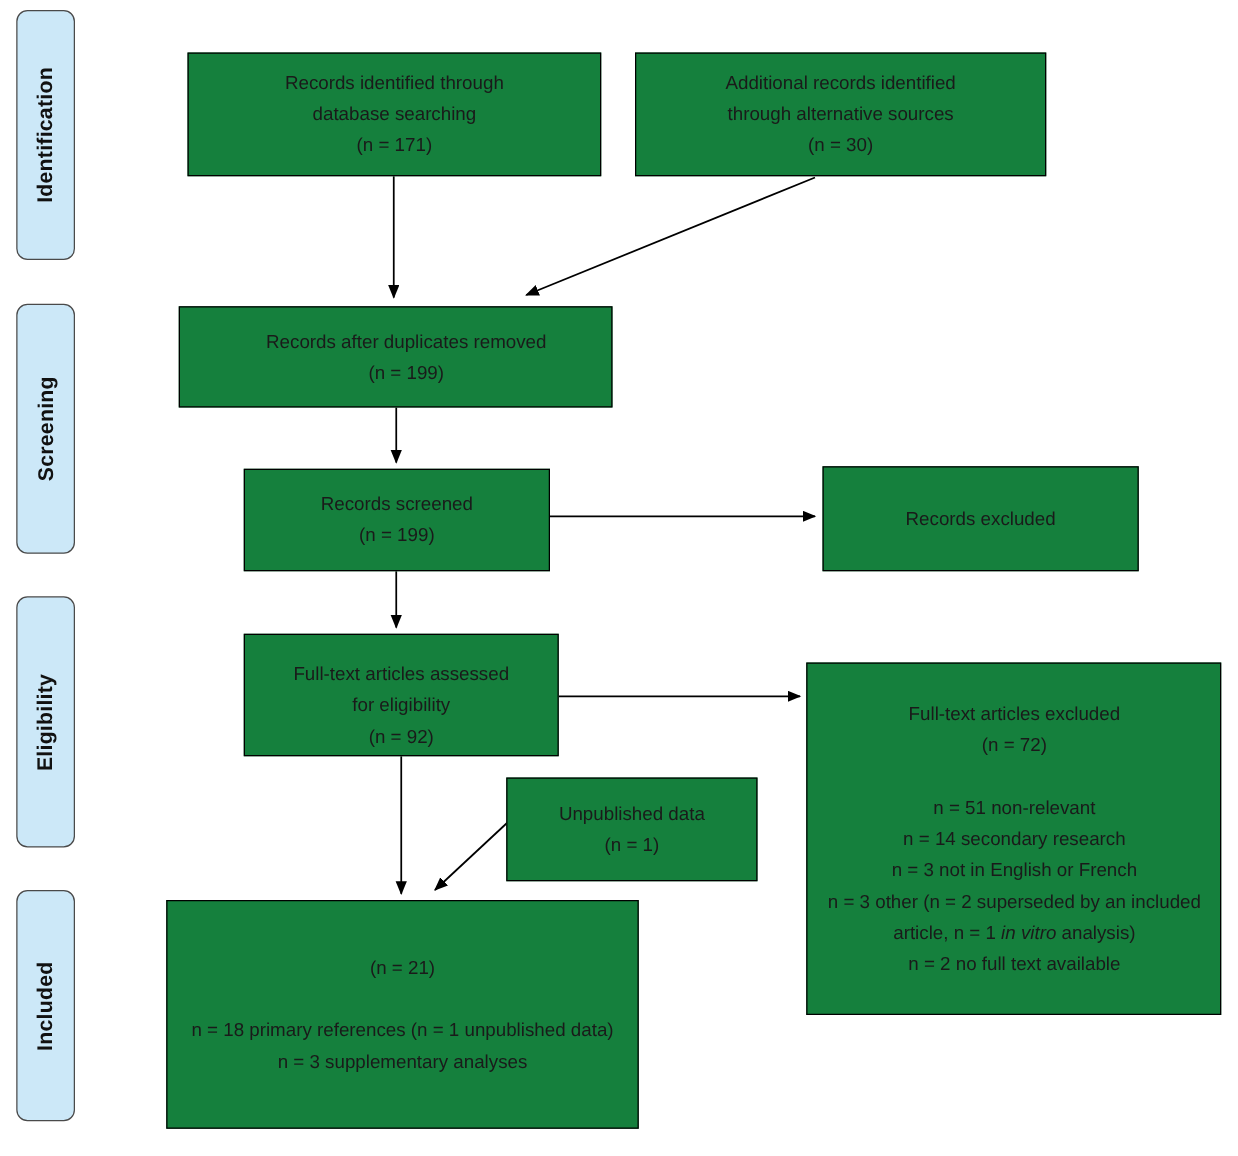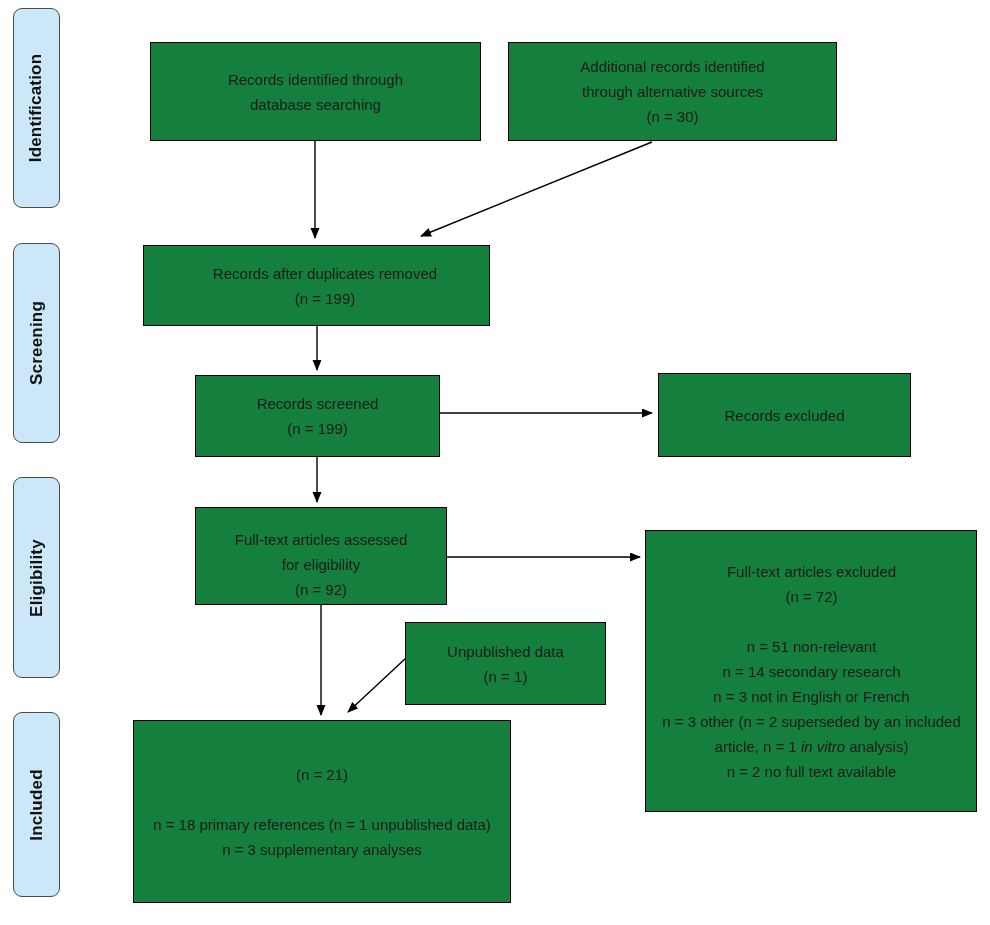--- a/index.html
+++ b/index.html
@@ -97,20 +97,21 @@
   <div class="stage" id="box-eligibility">
     <span>Eligibility</span>
   </div>
   <div class="stage" id="box-included-stage">
     <span>Included</span>
   </div>
 
   <div class="box" id="box-db">
     <div class="ln">Records identified through</div>
     <div class="ln">database searching</div>
+    <div class="ln">(n = 171)</div>
   </div>
 
   <div class="box" id="box-alt">
     <div class="ln">Additional records identified</div>
     <div class="ln">through alternative sources</div>
     <div class="ln">(n = 30)</div>
   </div>
 
   <div class="box" id="box-dup">
     <div class="ln">Records after duplicates removed</div>

